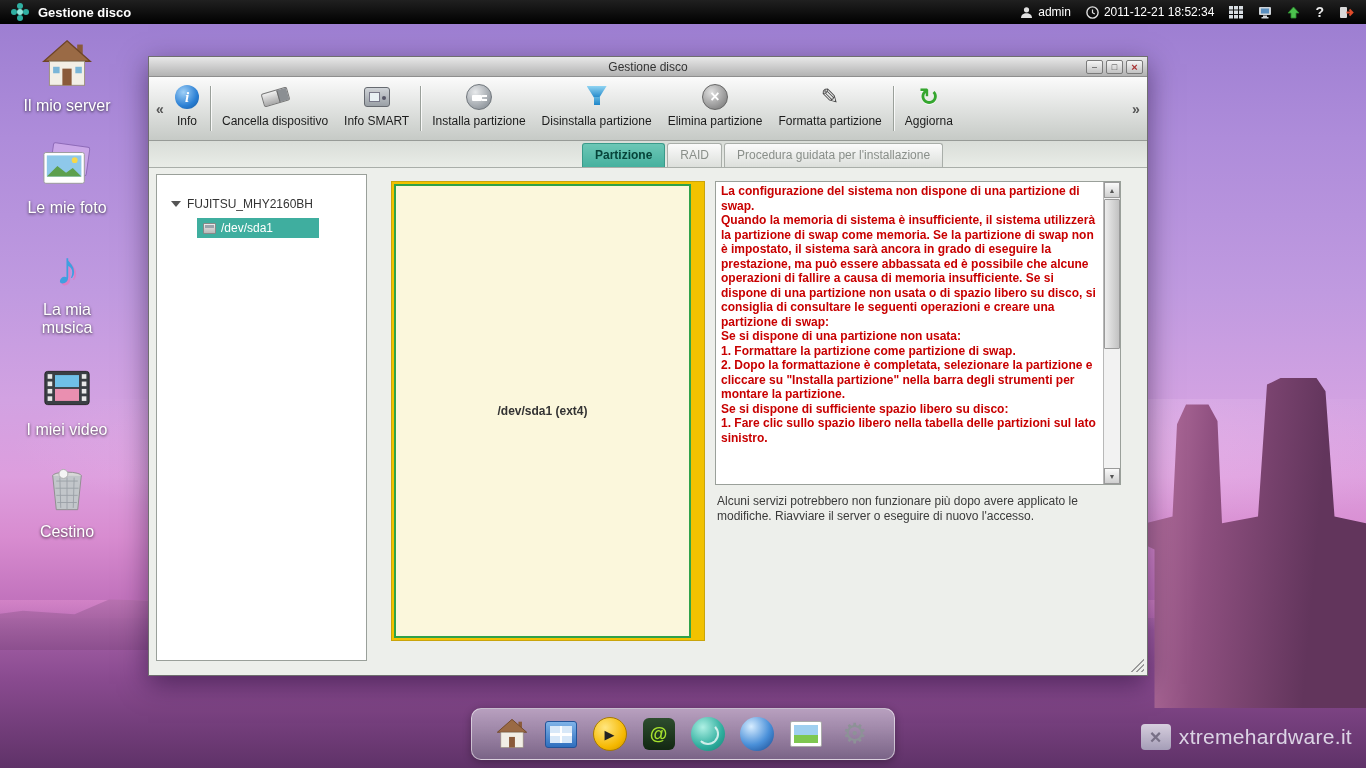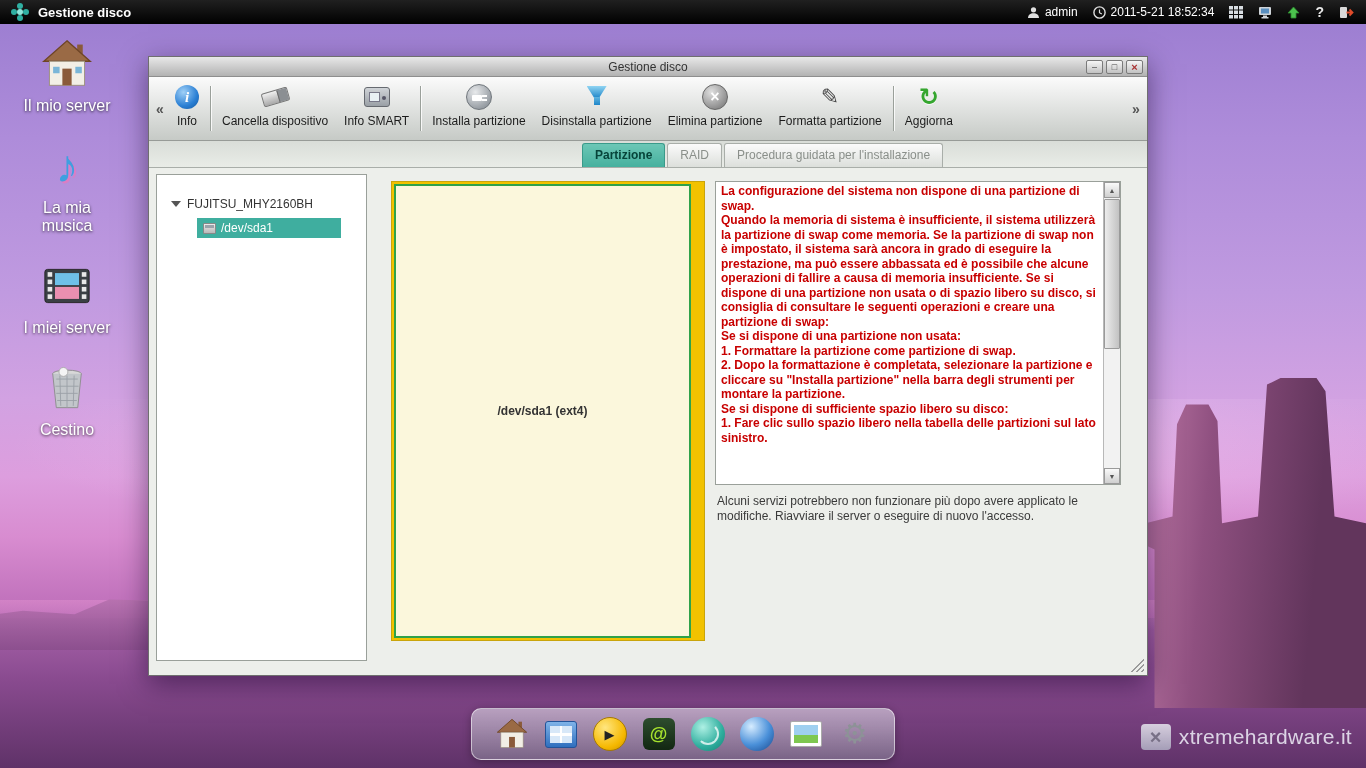--- a/index.html
+++ b/index.html
@@ -82,21 +82,21 @@
 .tabstrip{height:27px;background:linear-gradient(#d9ddd8,#e9ece7);border-bottom:1px solid #a9aea9;display:flex;align-items:flex-end}
 .tabs{display:flex;margin-left:433px;gap:2px}
 .tab{font-size:12px;padding:4px 12px 5px;border:1px solid #a9aea9;border-bottom:none;border-radius:3px 3px 0 0;background:linear-gradient(#fbfbfb,#dcdfdb);color:#8a8f8a;cursor:pointer;white-space:nowrap}
 .tab.active{background:linear-gradient(#6cc7b6,#46b09e);color:#06443a;font-weight:bold;border-color:#3a9a8a}
 
 
 .content{position:absolute;top:111px;left:0;right:0;bottom:0;background:#edefeb}
 .tree-panel{position:absolute;left:7px;top:6px;width:211px;height:487px;background:#fff;border:1px solid #9aa09a;font-size:12px;color:#333}
 .tree-device{margin:22px 0 0 14px;display:flex;align-items:center;gap:6px;cursor:pointer}
 .tri{width:0;height:0;border-left:5px solid transparent;border-right:5px solid transparent;border-top:6px solid #555}
-.tree-part{margin:7px 0 0 40px;width:144px;display:flex;align-items:center;gap:5px;background:#3fae9f;color:#fff;padding:3px 6px;cursor:pointer}
+.tree-part{margin:7px 0 0 40px;width:122px;display:flex;align-items:center;gap:5px;background:#3fae9f;color:#fff;padding:3px 6px;cursor:pointer}
 .disk-ico{width:13px;height:11px;background:linear-gradient(#ececec,#b8b8b8);border:1px solid #888;border-radius:1px;position:relative;flex:0 0 auto}
 .disk-ico::after{content:"";position:absolute;left:1px;right:1px;top:1px;height:3px;background:#99a3aa}
 .part-map{position:absolute;left:242px;top:13px;width:314px;height:460px;border:1px solid #c9a40b;background:#f2c200;display:flex}
 .part-main{flex:1;margin:2px 0 2px 2px;background:#fbf7dc;border:2px solid #2fa24a;display:flex;align-items:center;justify-content:center;cursor:pointer}
 .part-free{width:13px;cursor:pointer}
 .part-label{font-size:12px;font-weight:bold;color:#333}
 .info-panel{position:absolute;left:566px;top:13px;width:406px;height:304px;background:#fff;border:1px solid #9aa09a;display:flex}
 .info-text{flex:1;padding:2px 5px;overflow:hidden;color:#c80000;font-weight:bold;font-size:12px;line-height:14.5px}
 .info-text p{margin:0}
 .vscroll{width:17px;border-left:1px solid #b8b8b8;background:#f2f2f2;position:relative;flex:0 0 auto}
@@ -153,21 +153,21 @@
           <circle cx="6.5" cy="3.8" r="2.6" fill="#e0e0e0"></circle>
           <path d="M1 12c0-3.2 2.4-4.8 5.5-4.8S12 8.8 12 12z" fill="#e0e0e0"></path>
         </svg>
       <span>admin</span>
     </span>
     <span class="tb-item">
       <svg width="13" height="13" viewBox="0 0 13 13">
           <circle cx="6.5" cy="6.5" r="5.6" fill="none" stroke="#e0e0e0" stroke-width="1.4"></circle>
           <path d="M6.5 3.4v3.3l2.3 1.4" stroke="#e0e0e0" stroke-width="1.2" fill="none"></path>
         </svg>
-      <span>2011-5-21 18:52:34</span>
+      <span>2011-12-21 18:52:34</span>
     </span>
     <span class="tb-icon">
       <svg width="14" height="13" viewBox="0 0 14 13">
           <g fill="#d8dde2">
             <rect width="4" height="3.5"></rect>
             <rect x="5" width="4" height="3.5"></rect>
             <rect x="10" width="4" height="3.5"></rect>
             <rect y="4.5" width="4" height="3.5"></rect>
             <rect x="5" y="4.5" width="4" height="3.5"></rect>
             <rect x="10" y="4.5" width="4" height="3.5"></rect>
@@ -206,20 +206,32 @@
       <svg viewBox="0 0 58 54" width="54" height="50">
           <rect x="40" y="6" width="6" height="12" fill="#8a5a3a"></rect>
           <polygon points="29,2 54,24 4,24" fill="#9a6a45" stroke="#6e4526" stroke-width="1.5"></polygon>
           <rect x="10" y="24" width="38" height="26" fill="#f2efe6" stroke="#9a8f7a"></rect>
           <rect x="24" y="32" width="10" height="18" fill="#8a5a3a"></rect>
           <rect x="14" y="30" width="7" height="7" fill="#7ab6d8"></rect>
           <rect x="38" y="30" width="7" height="7" fill="#7ab6d8"></rect>
         </svg>
     </div>
     <div class="di-label">Il mio server</div>
+  </div>
+  <div class="desk-icon">
+    <div class="di-art">
+      <svg viewBox="0 0 56 52" width="54" height="50">
+          <rect x="12" y="4" width="38" height="30" rx="2" fill="#caa7e8" stroke="#8e6bb8" transform="rotate(8 31 19)"></rect>
+          <rect x="4" y="12" width="42" height="32" rx="2" fill="#fff" stroke="#999"></rect>
+          <rect x="7" y="15" width="36" height="22" fill="#8ec8ea"></rect>
+          <polygon points="7,37 18,26 27,33 34,28 43,37" fill="#5da04e"></polygon>
+          <circle cx="36" cy="20" r="3" fill="#f7d74a"></circle>
+        </svg>
+    </div>
+    <div class="di-label">Le mie foto</div>
   </div>
   <div class="desk-icon">
     <div class="di-art">
         <span class="note-big">♪</span>
       </div>
     <div class="di-label">La mia musica</div>
   </div>
   <div class="desk-icon">
     <div class="di-art">
       <svg viewBox="0 0 56 52" width="54" height="48">
@@ -231,21 +243,21 @@
             <rect x="7" y="35" width="5" height="5"></rect>
             <rect x="44" y="11" width="5" height="5"></rect>
             <rect x="44" y="19" width="5" height="5"></rect>
             <rect x="44" y="27" width="5" height="5"></rect>
             <rect x="44" y="35" width="5" height="5"></rect>
           </g>
           <rect x="15" y="12" width="26" height="13" fill="#6fc0e8"></rect>
           <rect x="15" y="27" width="26" height="13" fill="#ea8fb0"></rect>
         </svg>
     </div>
-    <div class="di-label">I miei server</div>
+    <div class="di-label">I miei video</div>
   </div>
   <div class="desk-icon">
     <div class="di-art">
       <svg viewBox="0 0 56 56" width="50" height="50">
           <ellipse cx="28" cy="12" rx="16" ry="4" fill="#d8d8d8" stroke="#8a8a8a"></ellipse>
           <path d="M12 12 L16 50 L40 50 L44 12" fill="#c2c6ca" stroke="#8a8a8a"></path>
           <path d="M16 18 L40 18 M15 26 L41 26 M16 34 L40 34 M17 42 L39 42" stroke="#9aa0a6" fill="none"></path>
           <path d="M20 14 L21 48 M28 14 L28 50 M36 14 L35 48" stroke="#9aa0a6" fill="none"></path>
           <circle cx="24" cy="10" r="5" fill="#f4f4f4" stroke="#aaa"></circle>
         </svg>

